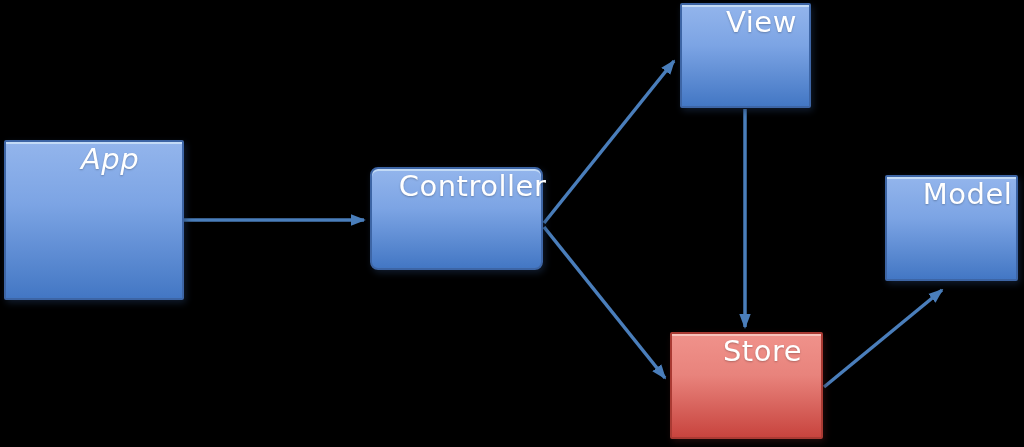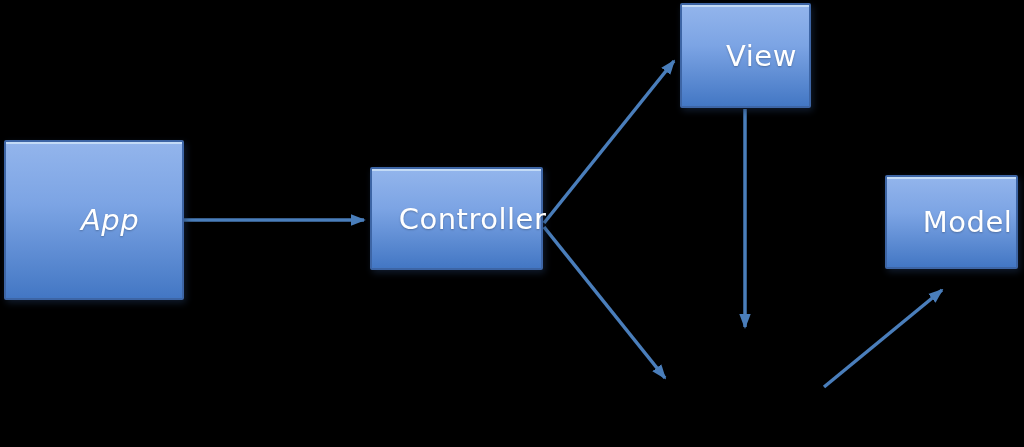--- a/index.html
+++ b/index.html
@@ -19,21 +19,20 @@
     position: absolute;
     left: 0;
     top: 0;
     width: 1024px;
     height: 447px;
     pointer-events: none;
   }
   .node {
     position: absolute;
     display: flex;
-    align-items: center;
     justify-content: center;
     color: #ffffff;
     font-size: 29px;
     letter-spacing: 0.5px;
     border: 2px solid;
     border-radius: 2px;
     box-sizing: border-box;
     text-shadow: 0 1px 2px rgba(0,0,0,0.25);
     padding-left: 32px;
   }
@@ -41,24 +40,24 @@
     background: linear-gradient(to bottom, #93B5EC 0%, #7CA4E4 40%, #4377C4 100%);
     border-color: #3D65A5;
     box-shadow: inset 0 2px 0 rgba(235,250,255,0.55), 2px 3px 7px rgba(30,50,80,0.55);
   }
   .node.red {
     background: linear-gradient(to bottom, #F0928B 0%, #E8837C 40%, #C8443E 100%);
     border-color: #A93A33;
     box-shadow: inset 0 2px 0 rgba(255,235,230,0.55), 2px 3px 7px rgba(60,20,20,0.55);
   }
   .node-app        { left: 4px;   top: 140px; width: 180px; height: 160px; font-style: italic; }
-  .node-controller { left: 370px; top: 167px; width: 173px; height: 103px; }
+  .node-controller { left: 370px; top: 167px; width: 173px; height: 103px; border-radius: 8px; }
   .node-view       { left: 680px; top: 3px;   width: 131px; height: 105px; }
   .node-store      { left: 670px; top: 332px; width: 153px; height: 107px; }
-  .node-model      { left: 885px; top: 175px; width: 133px; height: 94px; }
+  .node-model      { left: 885px; top: 175px; width: 133px; height: 106px; }
 </style>
 </head>
 <body>
 
 <div class="canvas">
 
   <svg class="arrows" viewBox="0 0 1024 447" xmlns="http://www.w3.org/2000/svg">
     <defs>
       <marker id="arrowhead" viewBox="0 0 12 10" refX="10.5" refY="5" markerWidth="15" markerHeight="13" markerUnits="userSpaceOnUse" orient="auto">
         <path d="M0,0.4 L12,5 L0,9.6 z" fill="#4A7EBB"></path>
@@ -76,18 +75,21 @@
   </div>
 
   <div class="node blue node-controller">
     <span>Controller</span>
   </div>
 
   <div class="node blue node-view">
     <span>View</span>
   </div>
 
+  <div class="node red node-store">
+    <span>Store</span>
+  </div>
 
   <div class="node blue node-model">
     <span>Model</span>
   </div>
 
 </div>
 
 </body></html>

